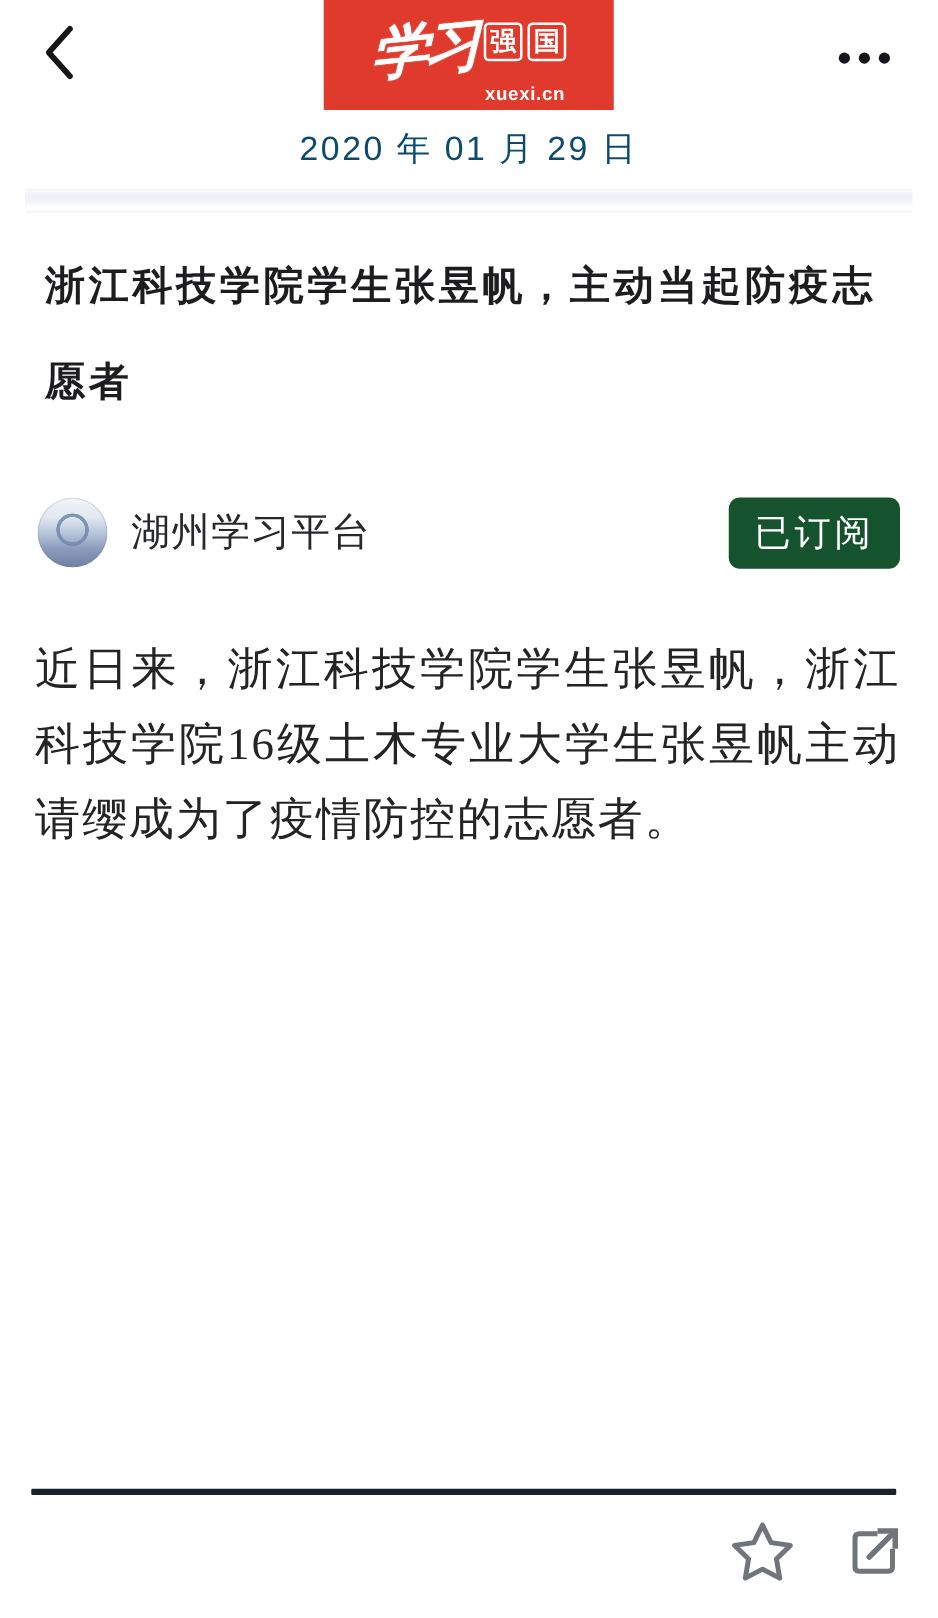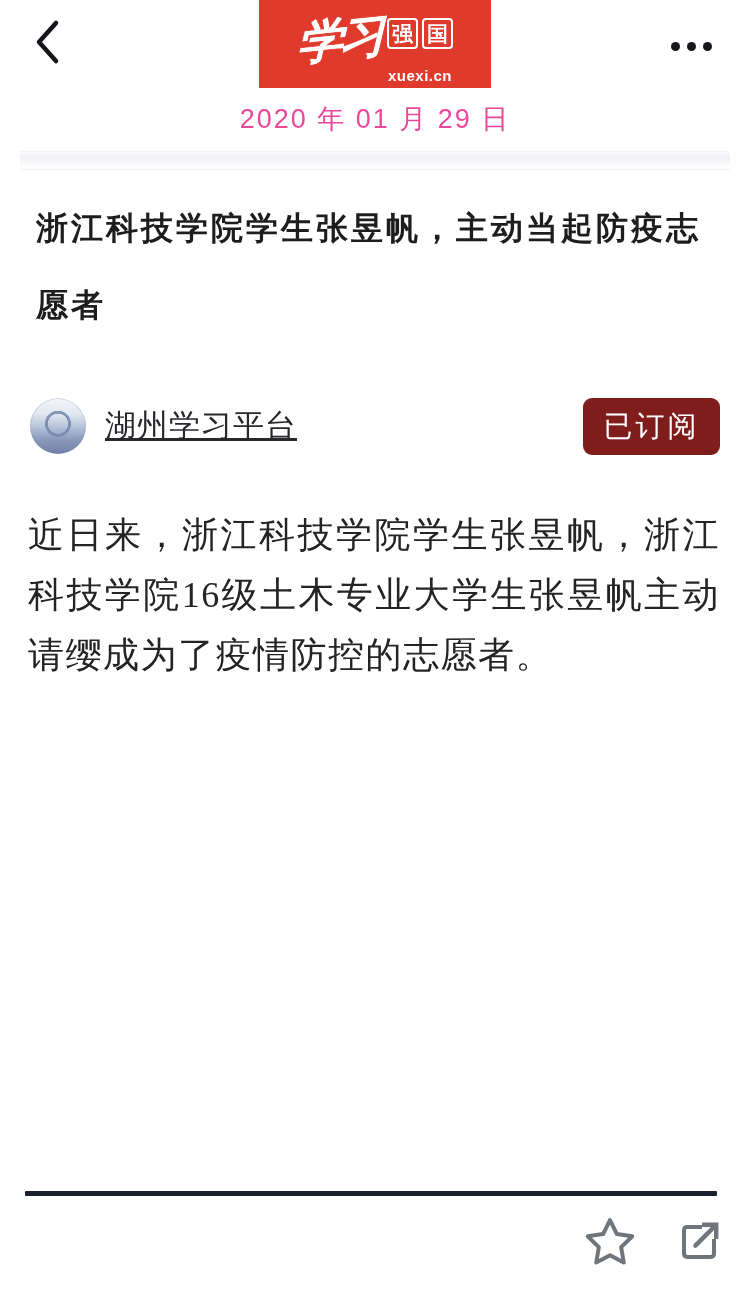--- a/index.html
+++ b/index.html
@@ -36,21 +36,21 @@
   .logo-domain{color:#ffffff;font-weight:bold;font-size:15px;letter-spacing:0.5px;margin-top:18px;}
   .menu-btn{
     position:absolute;left:660px;top:26px;width:62px;height:40px;
     background:none;border:none;padding:0;cursor:pointer;
     display:flex;align-items:center;justify-content:center;gap:7px;
   }
   .menu-dot{width:9px;height:9px;border-radius:50%;background:#15161a;display:block;}
   
   .pub-date{
     position:absolute;top:101px;left:0;width:750px;text-align:center;
-    color:#ec4899;font-size:27px;letter-spacing:2px;
+    color:#0c4a6e;font-size:27px;letter-spacing:2px;
   }
   
   .divider-band{
     position:absolute;top:151px;left:20px;width:710px;height:17px;
     background:linear-gradient(180deg,#fbfbfd 0%,#eff0f6 30%,#f4f5f9 55%,#fefeff 80%);
     border-top:1px solid #f3f4f8;border-bottom:1px solid #f0f1f6;
   }
   
   .title{
     position:absolute;top:190px;left:36px;width:684px;margin:0;
@@ -63,25 +63,25 @@
   .avatar{
     position:absolute;left:0;top:2px;width:56px;height:56px;border-radius:50%;
     overflow:hidden;cursor:pointer;display:block;
     background:
       radial-gradient(circle at 50% 46%, rgba(236,241,248,0) 0 24%, rgba(116,136,172,0.85) 25% 31%, rgba(236,241,248,0) 32%),
       linear-gradient(180deg,#f3f5f8 0%,#e2e8f1 28%,#b5c3da 52%,#8d9dbd 72%,#6f7ea5 100%);
     box-shadow:inset 0 0 0 1px rgba(120,130,160,0.25);
   }
   .author-name{
     position:absolute;left:75px;top:0;height:60px;line-height:60px;
-    font-size:31px;color:#26282c;font-weight:500;cursor:pointer;letter-spacing:1px;text-decoration:underline;
+    font-size:31px;color:#26282c;font-weight:500;cursor:pointer;letter-spacing:1px;
   }
   .subscribed-btn{
     position:absolute;right:0;top:2px;width:137px;height:57px;
-    background:#7f1d1d;border:none;border-radius:9px;cursor:pointer;
+    background:#14532d;border:none;border-radius:9px;cursor:pointer;
     color:#ffffff;font-size:29px;letter-spacing:3px;font-weight:500;
     font-family:"Liberation Sans","DejaVu Sans",sans-serif;
   }
   
   .article-body{position:absolute;top:505px;left:28px;width:692px;}
   .article-body p{
     margin:0 0 46px 0;
     font-family:"Liberation Serif","DejaVu Serif",serif;
     font-size:36px;line-height:60px;letter-spacing:1.5px;
     color:#242424;text-align:justify;text-align-last:left;

